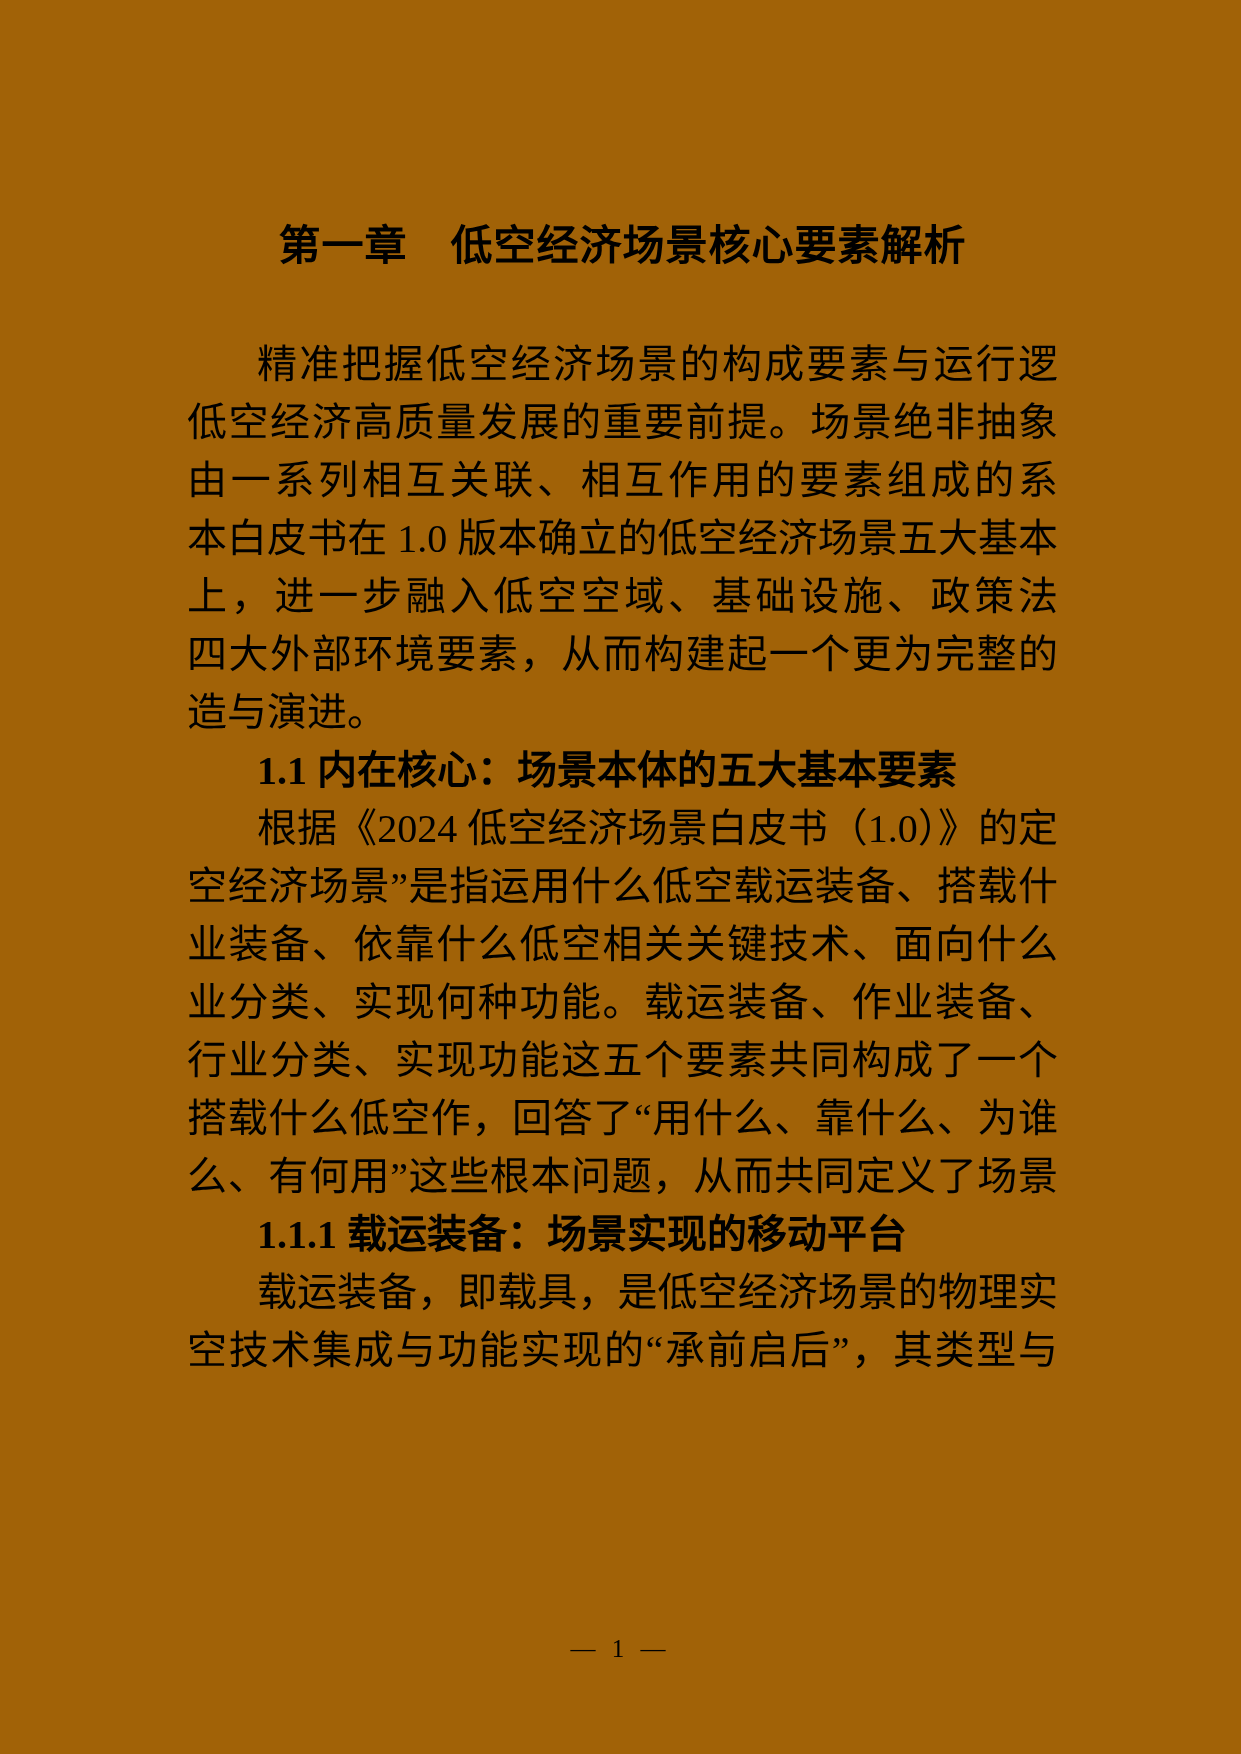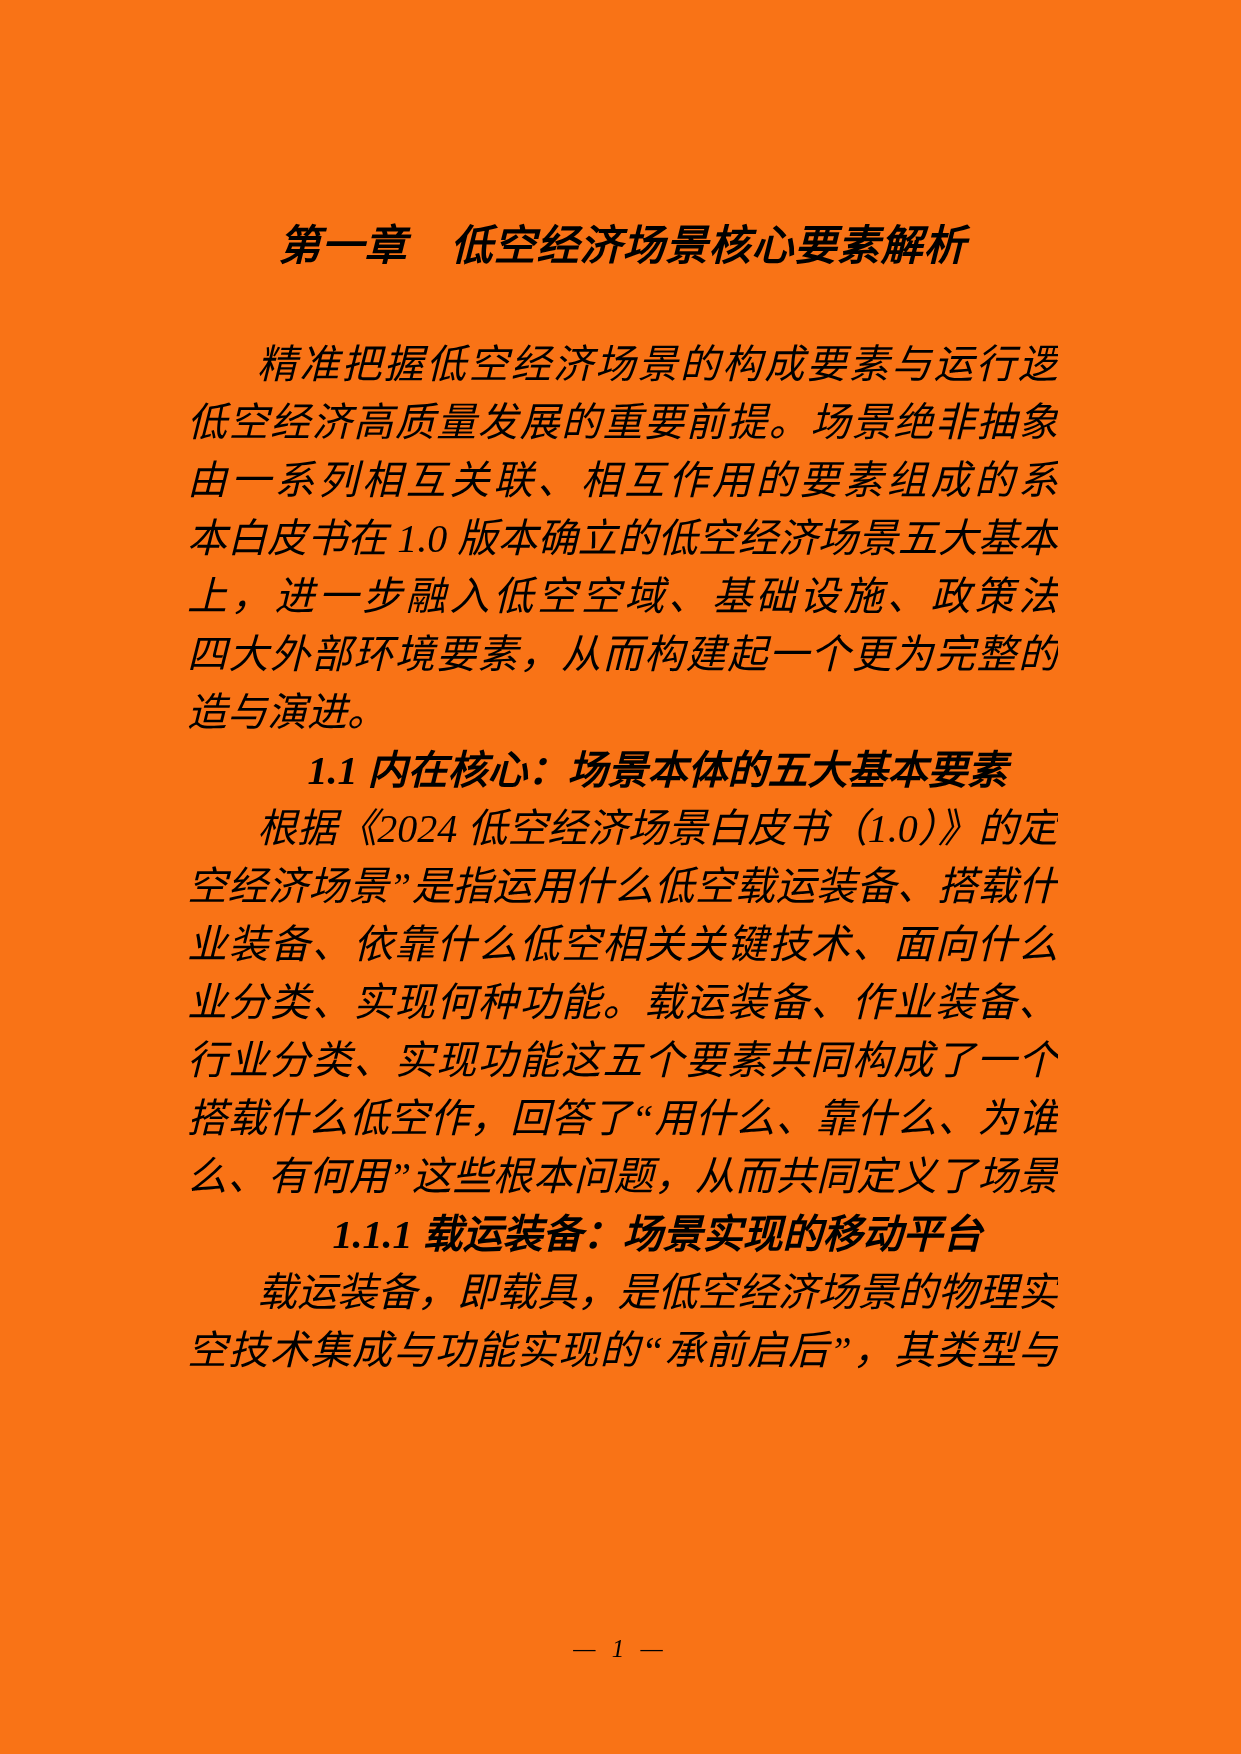--- a/index.html
+++ b/index.html
@@ -4,25 +4,24 @@
 <style>
   html, body {
     margin: 0;
     padding: 0;
     background: #ffffff;
   }
   .page {
     position: relative;
     width: 1241px;
     height: 1754px;
-    background: #f97316;
+    background: #a16207;
     overflow: hidden;
     font-family: "Liberation Serif", "DejaVu Serif", serif;
     color: #000000;
-    font-style: italic;
   }
   .doc-title {
     position: absolute;
     top: 218px;
     left: 187px;
     width: 871px;
     margin: 0;
     text-align: center;
     font-size: 42px;
     line-height: 56px;
@@ -44,21 +43,21 @@
     text-align-last: justify;
     overflow: hidden;
   }
   .line.first {
     text-indent: 70px;
   }
   .line.last {
     text-align-last: auto;
   }
   .line.heading {
-    text-align: center;
+    text-align: left;
     text-align-last: auto;
     text-indent: 70px;
     font-weight: 600;
   }
   .page-footer {
     position: absolute;
     top: 1632px;
     left: 0;
     width: 100%;
     height: 34px;

